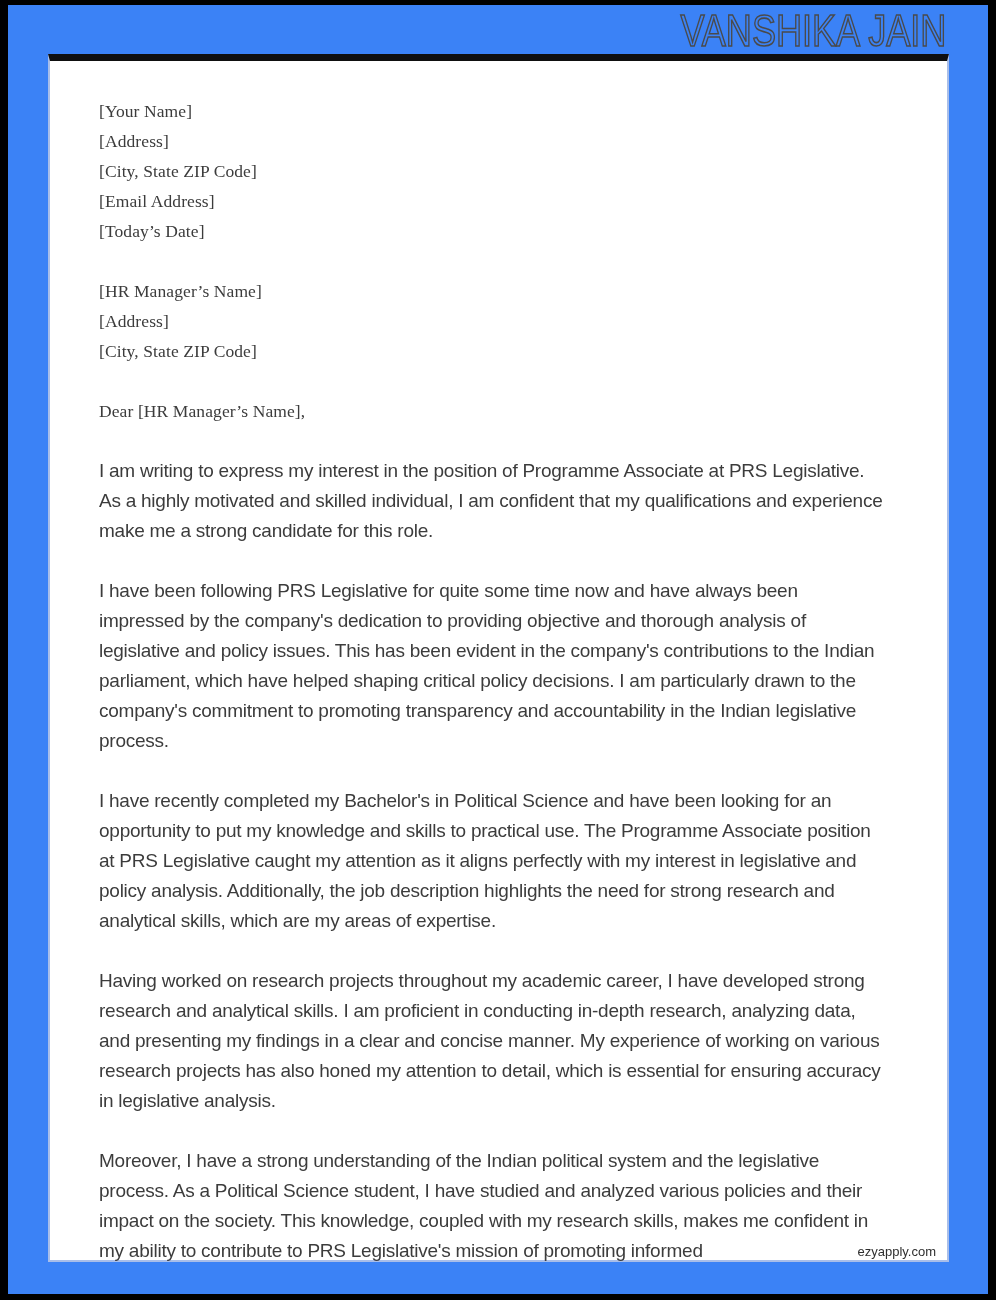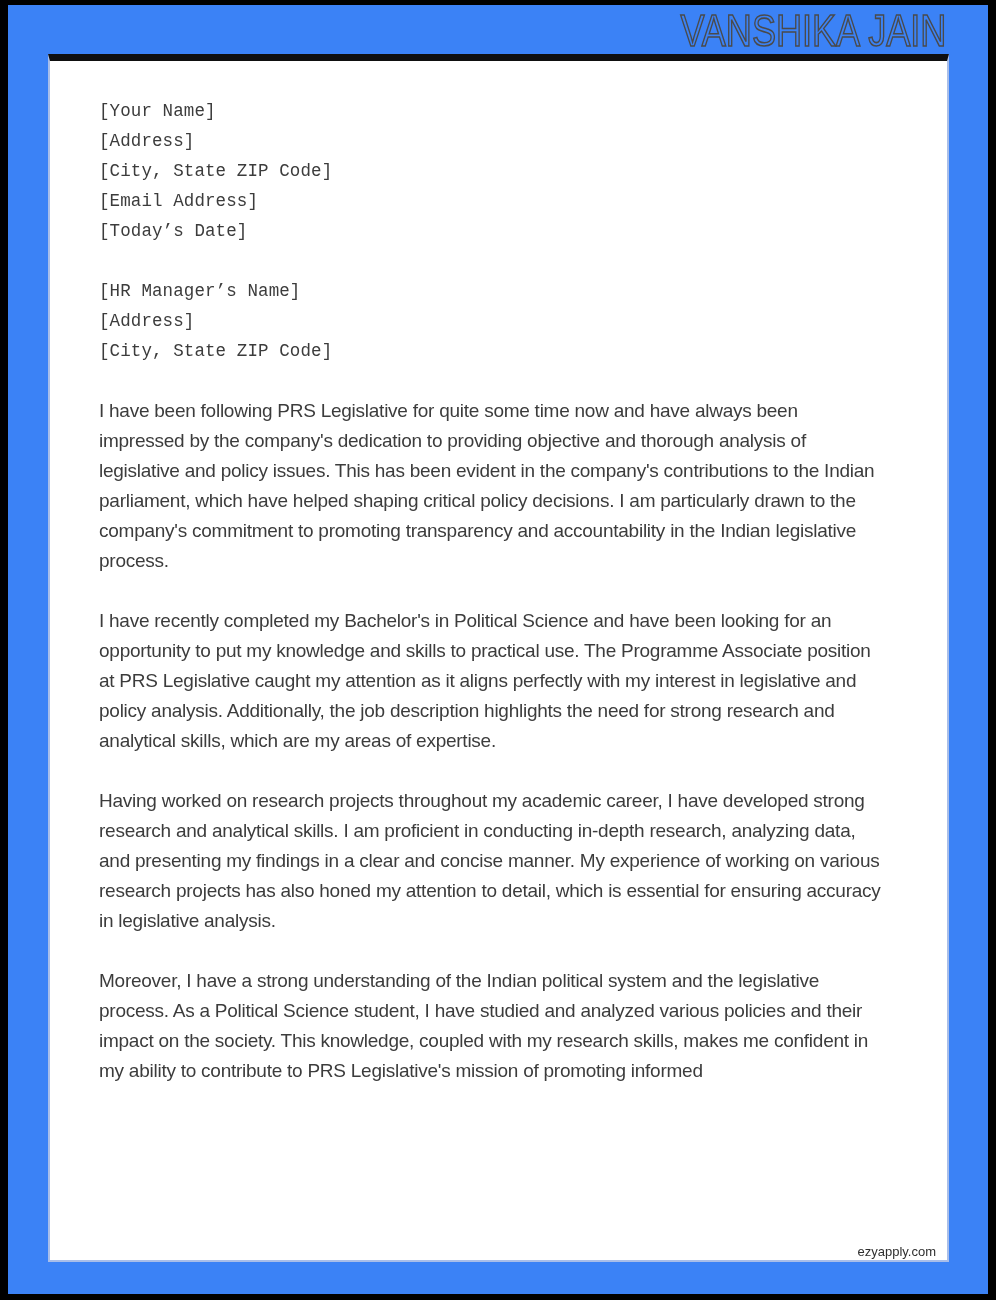--- a/index.html
+++ b/index.html
@@ -52,21 +52,21 @@
     box-sizing: border-box;
     background: #ffffff;
     border: 2px solid #a9bee9;
     border-top: 7px solid #0f0f0f;
     padding: 35px 60px 0 49px;
     overflow: visible; 
   }
   .block { margin: 0; }
   .block + .block { margin-top: 30px; }
   .address-font {
-    font-family: Liberation Mono, monospace;
+    font-family: Liberation Serif, serif;
     font-size: 17.5px;
     line-height: 30px;
     color: #3c3c3c;
     letter-spacing: 0.1px;
   }
   .paragraphs { margin-top: 0; }
   .para {
     font-family: "Liberation Sans", sans-serif;
     font-size: 19px;
     line-height: 30px;
@@ -104,23 +104,27 @@
         <div class="line">[Today’s Date]</div>
       </div>
 
     <div class="block address-font">
 
     <div class="line">[HR Manager’s Name]</div>
         <div class="line">[Address]</div>
         <div class="line">[City, State ZIP Code]</div>
       </div>
 
+    <div class="block address-font">
+      <div class="line">Dear [HR Manager’s Name],</div>
+    </div>
 
     <div class="block paragraphs">
 
+    <p class="para">I am writing to express my interest in the position of Programme Associate at PRS Legislative. As a highly motivated and skilled individual, I am confident that my qualifications and experience make me a strong candidate for this role.</p>
         <p class="para">I have been following PRS Legislative for quite some time now and have always been impressed by the company's dedication to providing objective and thorough analysis of legislative and policy issues. This has been evident in the company's contributions to the Indian parliament, which have helped shaping critical policy decisions. I am particularly drawn to the company's commitment to promoting transparency and accountability in the Indian legislative process.</p>
         <p class="para">I have recently completed my Bachelor's in Political Science and have been looking for an opportunity to put my knowledge and skills to practical use. The Programme Associate position at PRS Legislative caught my attention as it aligns perfectly with my interest in legislative and policy analysis. Additionally, the job description highlights the need for strong research and analytical skills, which are my areas of expertise.</p>
         <p class="para">Having worked on research projects throughout my academic career, I have developed strong research and analytical skills. I am proficient in conducting in-depth research, analyzing data, and presenting my findings in a clear and concise manner. My experience of working on various research projects has also honed my attention to detail, which is essential for ensuring accuracy in legislative analysis.</p>
         <p class="para">Moreover, I have a strong understanding of the Indian political system and the legislative process. As a Political Science student, I have studied and analyzed various policies and their impact on the society. This knowledge, coupled with my research skills, makes me confident in my ability to contribute to PRS Legislative's mission of promoting informed</p>
       </div>
 
     <div class="watermark">ezyapply.com</div>
 
   </div>
 </div>

